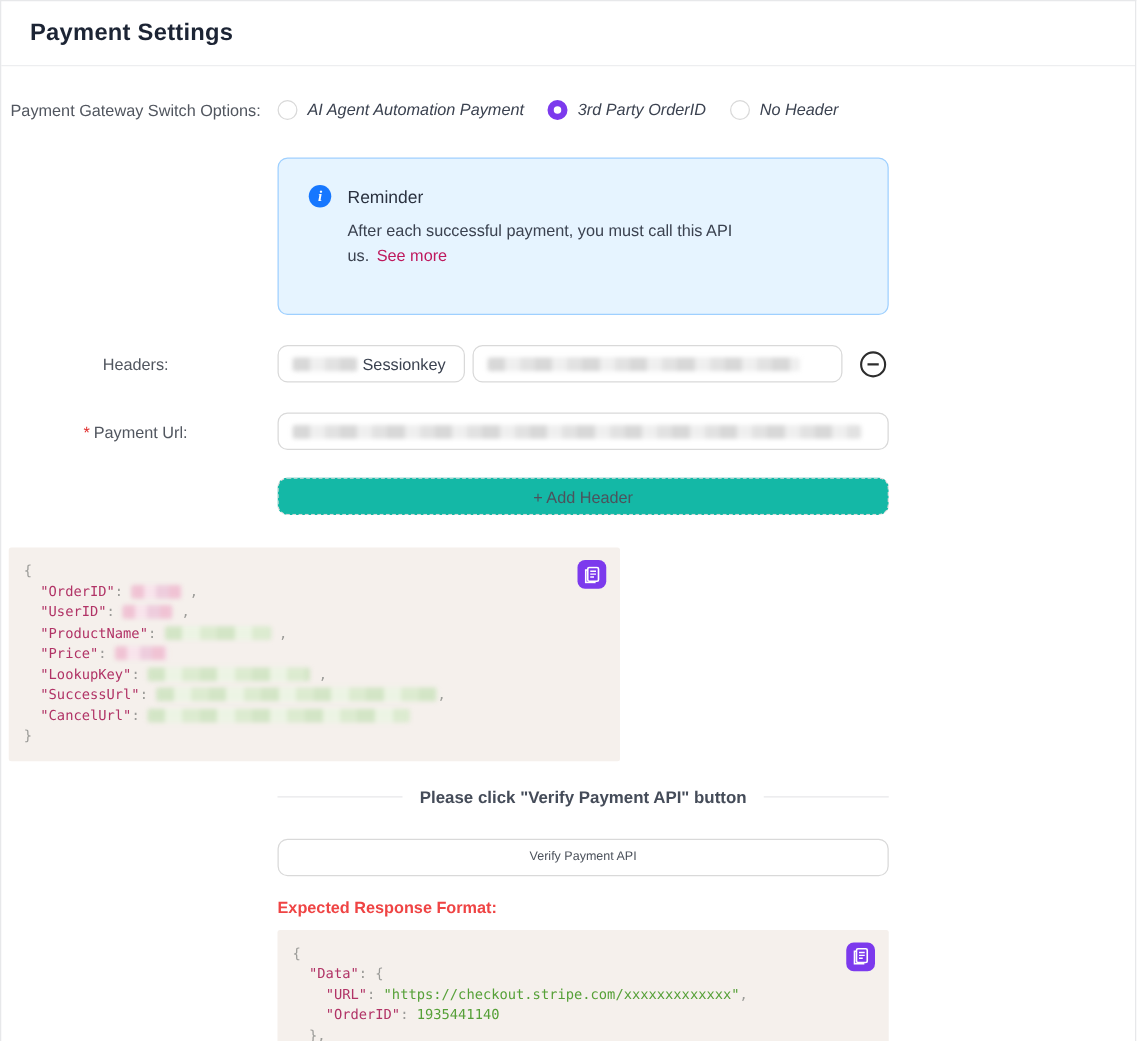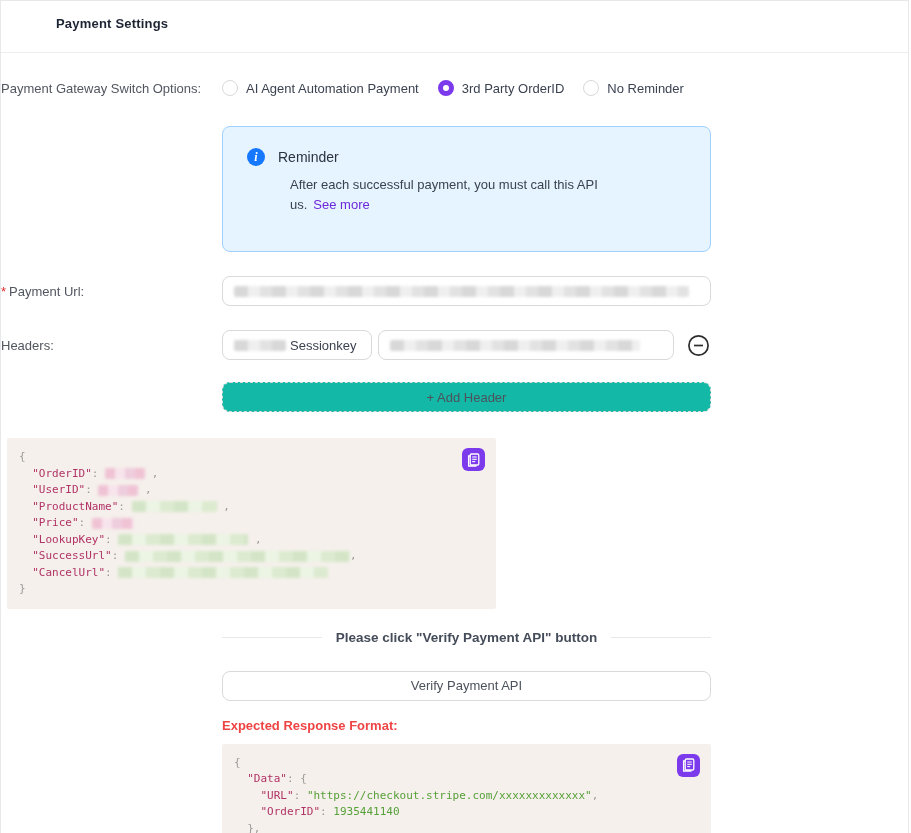--- a/index.html
+++ b/index.html
@@ -1,45 +1,45 @@
 <!DOCTYPE html>
 <html><head>
 <meta charset="utf-8">
 <style>
   * { box-sizing: border-box; margin: 0; padding: 0; }
   html,body { width: 911px; height: 833px; overflow: hidden; background:#fff;
     font-family: "Liberation Sans", sans-serif; }
   .card { width: 909px; height: 833px; border-top:1px solid #e7e8ea;
     border-left:1px solid #e7e8ea; border-right:1px solid #e7e8ea; background:#fff; }
   .hdr { height:52px; padding:15px 0 0 23px; border-bottom:1px solid #edeef0; }
-  .hdr h1 { font-size:13px; font-weight:700; color:#1c2434; letter-spacing:.2px;margin-left:32px; }
+  .hdr h1 { font-size:19px; font-weight:700; color:#1c2434; letter-spacing:.2px; }
   .content { padding-top:27px; }
   .row { display:flex; align-items:center; }
-  .lbl { width:215px; flex:none; text-align:left; font-size:13px; color:#51565f; }
+  .lbl { width:215px; flex:none; text-align:center; font-size:13px; color:#51565f; }
   .gap { margin-left:6px; }
 
   
   .radio-group { display:flex; align-items:center; margin-left:6px; }
-  .radio-opt { display:flex; align-items:flex-end; margin-right:19px; cursor:pointer; }
+  .radio-opt { display:flex; align-items:flex-start; margin-right:19px; cursor:pointer;font-style:italic; }
   .radio { width:16px; height:16px; border-radius:50%; background:#fff;
     border:1px solid #d9d9d9; flex:none; }
   .radio.sel { border:5px solid #7c3aed; }
   .radio-lbl { margin-left:8px; font-size:13px; color:#3b4250; }
 
   
   .reminder { margin:30px 0 0 221px; width:489px; height:126px; background:#e6f4ff;
     border:1px solid #9fd0ff; border-radius:8px; padding:21px 24px 0 24px; }
   .rem-top { display:flex; align-items:center; }
   .info-ic { width:18px; height:18px; border-radius:50%; background:#1677ff; color:#fff;
     font-size:12px; font-weight:700; display:flex; align-items:center; justify-content:center;
     font-family:"Liberation Serif", serif; font-style:italic; flex:none; }
   .rem-title { margin-left:13px; font-size:14px; color:#2b3240; }
-  .rem-body { margin:9px 0 0 43px; font-size:13px; color:#3b4250; line-height:20px; }
+  .rem-body { margin:9px 0 0 31px; font-size:13px; color:#3b4250; line-height:20px; }
   .rem-body .ln { white-space:nowrap; }
-  .see-more { color:#6d28d9; text-decoration:none; margin-left:6px; cursor:pointer; }
+  .see-more { color:#be185d; text-decoration:none; margin-left:6px; cursor:pointer; }
 
   
   .inp { height:30px; border:1px solid #d9d9d9; border-radius:8px; background:#fff;
     display:flex; align-items:center; padding:0 11px; }
   .req { color:#e02c2c; margin-right:3px; font-size:13px; }
 
   
   .redact { display:inline-block; height:11px; border-radius:2px; filter:blur(1.6px);
     vertical-align:middle; }
   .redact.gray  { background:repeating-linear-gradient(90deg,#d8d8d8 0 14px,#efefef 14px 26px,#e2e2e2 26px 38px); }
@@ -66,21 +66,21 @@
   .copy-btn { position:absolute; top:10px; right:11px; width:23px; height:23px;
     background:#7c3aed; border:none; border-radius:6px; cursor:pointer;
     display:flex; align-items:center; justify-content:center; padding:0; }
 
   
   .divider { margin:21px 0 0 221px; width:489px; display:flex; align-items:center; }
   .divider .line { flex:1; height:1px; background:#e7e8ea; }
   .divider .dtext { margin:0 14px; font-size:13.5px; font-weight:700; color:#454c59; }
 
   .verify-btn { margin:26px 0 0 221px; width:489px; height:30px; background:#fff;
-    border:1px solid #d9d9d9; border-radius:8px; font-size:13px; color:#4c525c; cursor:pointer; }
+    border:1px solid #d9d9d9; border-radius:8px; font-size:10px; color:#4c525c; cursor:pointer; }
 
   .expected-lbl { margin:17px 0 0 221px; font-size:13px; font-weight:700; color:#ef4444; }
   .expected-code { margin-top:11px; height:150px; overflow:hidden; }
 
   .mt24 { margin-top:24px; }
 </style>
 </head>
 <body>
 
 <div class="card">
@@ -96,61 +96,61 @@
           <span class="radio-opt">
             <span class="radio"></span>
             <span class="radio-lbl">AI Agent Automation Payment</span>
           </span>
           <span class="radio-opt">
             <span class="radio sel"></span>
             <span class="radio-lbl">3rd Party OrderID</span>
           </span>
           <span class="radio-opt">
             <span class="radio"></span>
-            <span class="radio-lbl">No Reminder</span>
+            <span class="radio-lbl">No Header</span>
           </span>
         </div>
     </div>
 
     
     <div class="reminder">
       <div class="rem-top">
         <span class="info-ic">i</span>
         <span class="rem-title">Reminder</span>
       </div>
       <div class="rem-body">
         <div class="ln">After each successful payment, you must call this API</div>
         <div class="ln"><span>us.</span><a class="see-more">See more</a></div>
-      </div>
-    </div>
-
-    
-    <div class="row mt24">
-      <div class="lbl"><span class="req">*</span><span>Payment Url:</span></div>
-      <div class="inp gap" style="width:489px">
-        <span class="redact gray" style="width:455px"></span>
       </div>
     </div>
 
     
     <div class="row mt24">
       <div class="lbl">Headers:</div>
       <div class="inp gap" style="width:150px">
         <span class="redact gray" style="width:52px"></span>
         <span style="font-size:13px;color:#3b4250;margin-left:4px">Sessionkey</span>
       </div>
       <div class="inp gap" style="width:296px">
         <span class="redact gray" style="width:250px"></span>
       </div>
       <button class="minus-btn">
         <svg width="23" height="23" viewBox="0 0 23 23">
           <circle cx="11.5" cy="11.5" r="9.6" fill="none" stroke="#2d2d2d" stroke-width="1.7"></circle>
           <line x1="7" y1="11.5" x2="16" y2="11.5" stroke="#2d2d2d" stroke-width="1.7"></line>
         </svg>
       </button>
+    </div>
+
+    
+    <div class="row mt24">
+      <div class="lbl"><span class="req">*</span><span>Payment Url:</span></div>
+      <div class="inp gap" style="width:489px">
+        <span class="redact gray" style="width:455px"></span>
+      </div>
     </div>
 
     
     <button class="add-header">+ Add Header</button>
 
     
     <div class="params-row">
       <div class="code" id="params-code">
         <button class="copy-btn">
           <svg width="13" height="14" viewBox="0 0 13 14">

